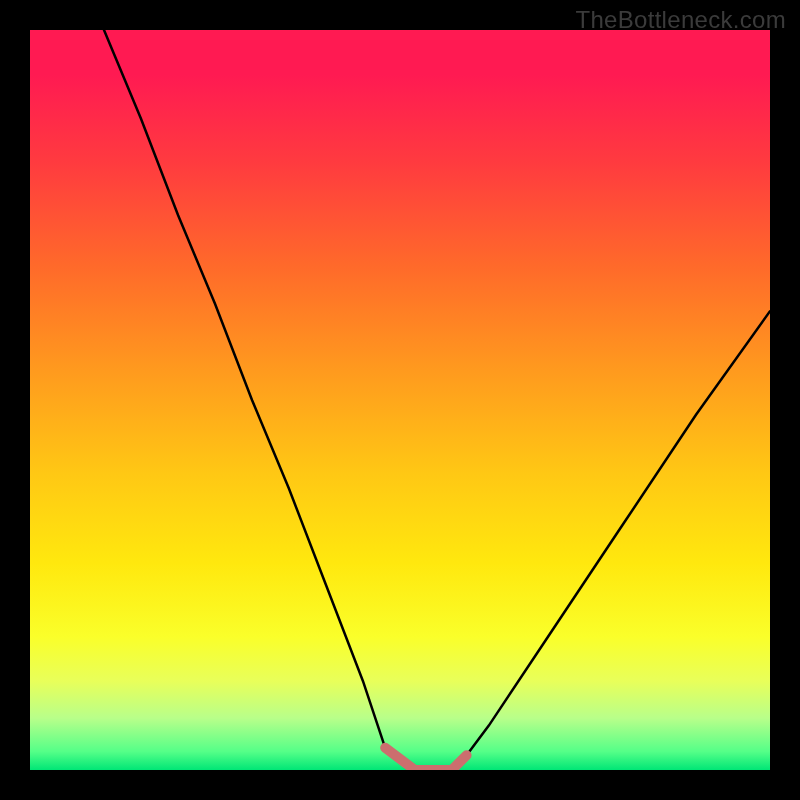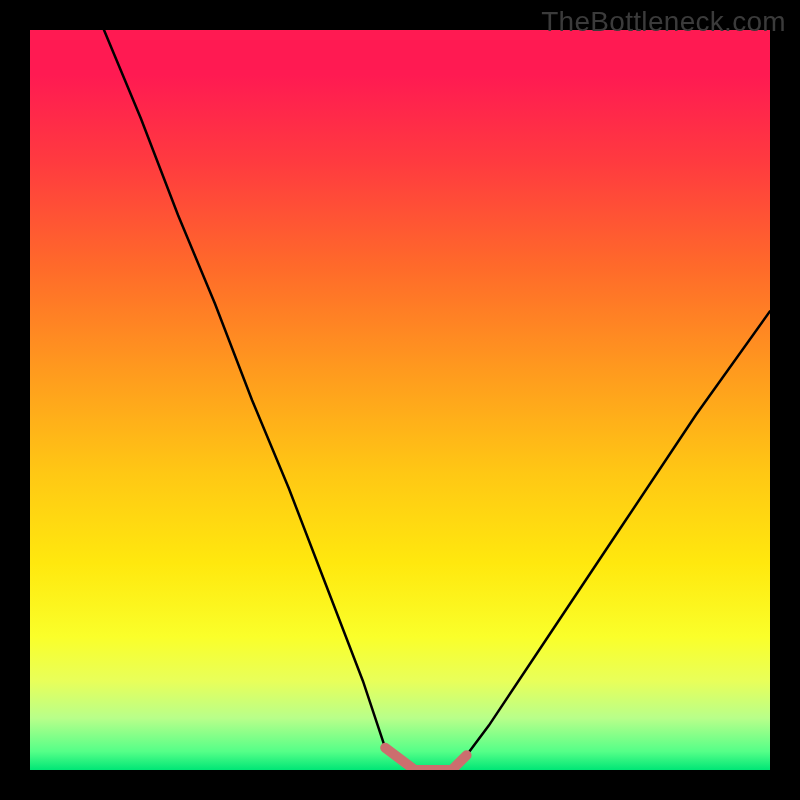--- a/index.html
+++ b/index.html
@@ -15,21 +15,21 @@
     position: relative;
     width: 800px;
     height: 800px;
     background: #000;
   }
   .watermark {
     position: absolute;
     top: 6px;
     right: 14px;
     color: #3b3b3b;
-    font-size: 28px;
+    font-size: 24px;
     font-weight: 500;
     letter-spacing: 0.3px;
     z-index: 50;
   }
   .plot {
     position: absolute;
     left: 30px;
     top: 30px;
     width: 740px;
     height: 740px;

